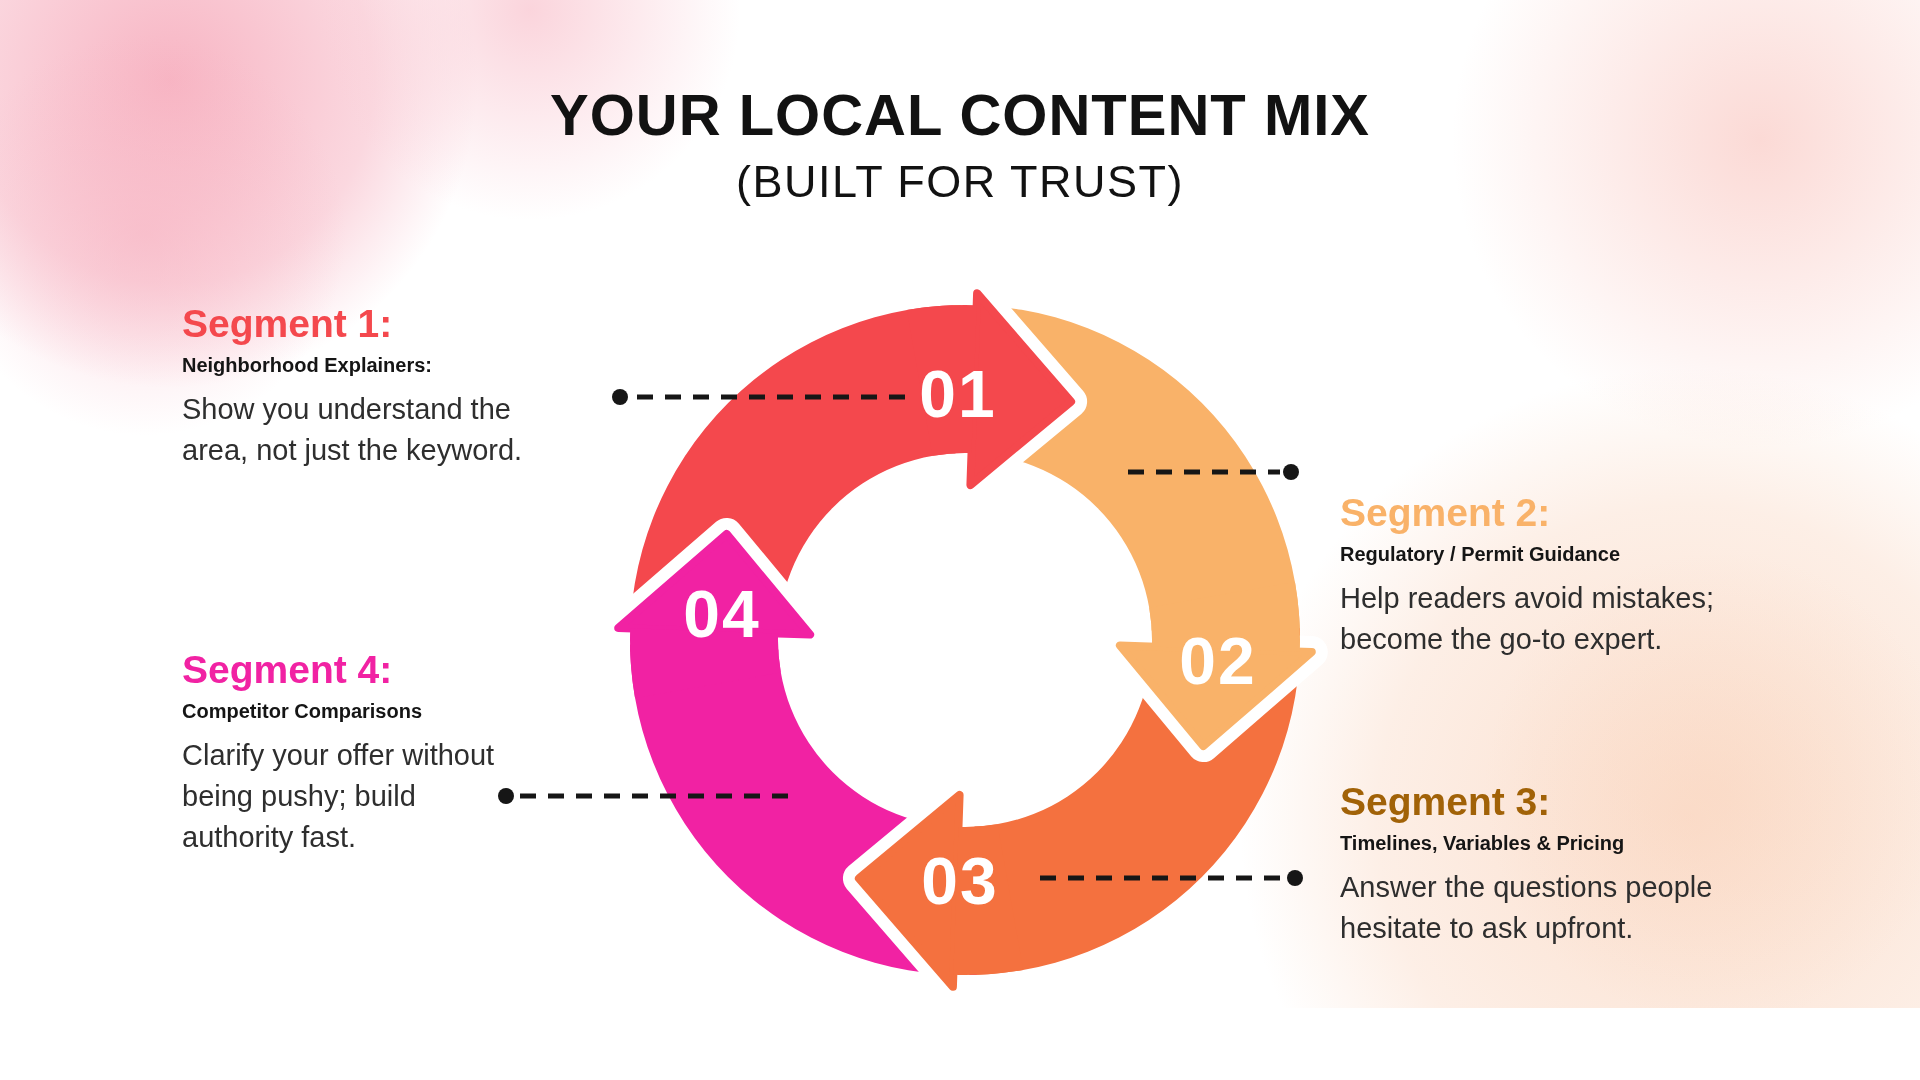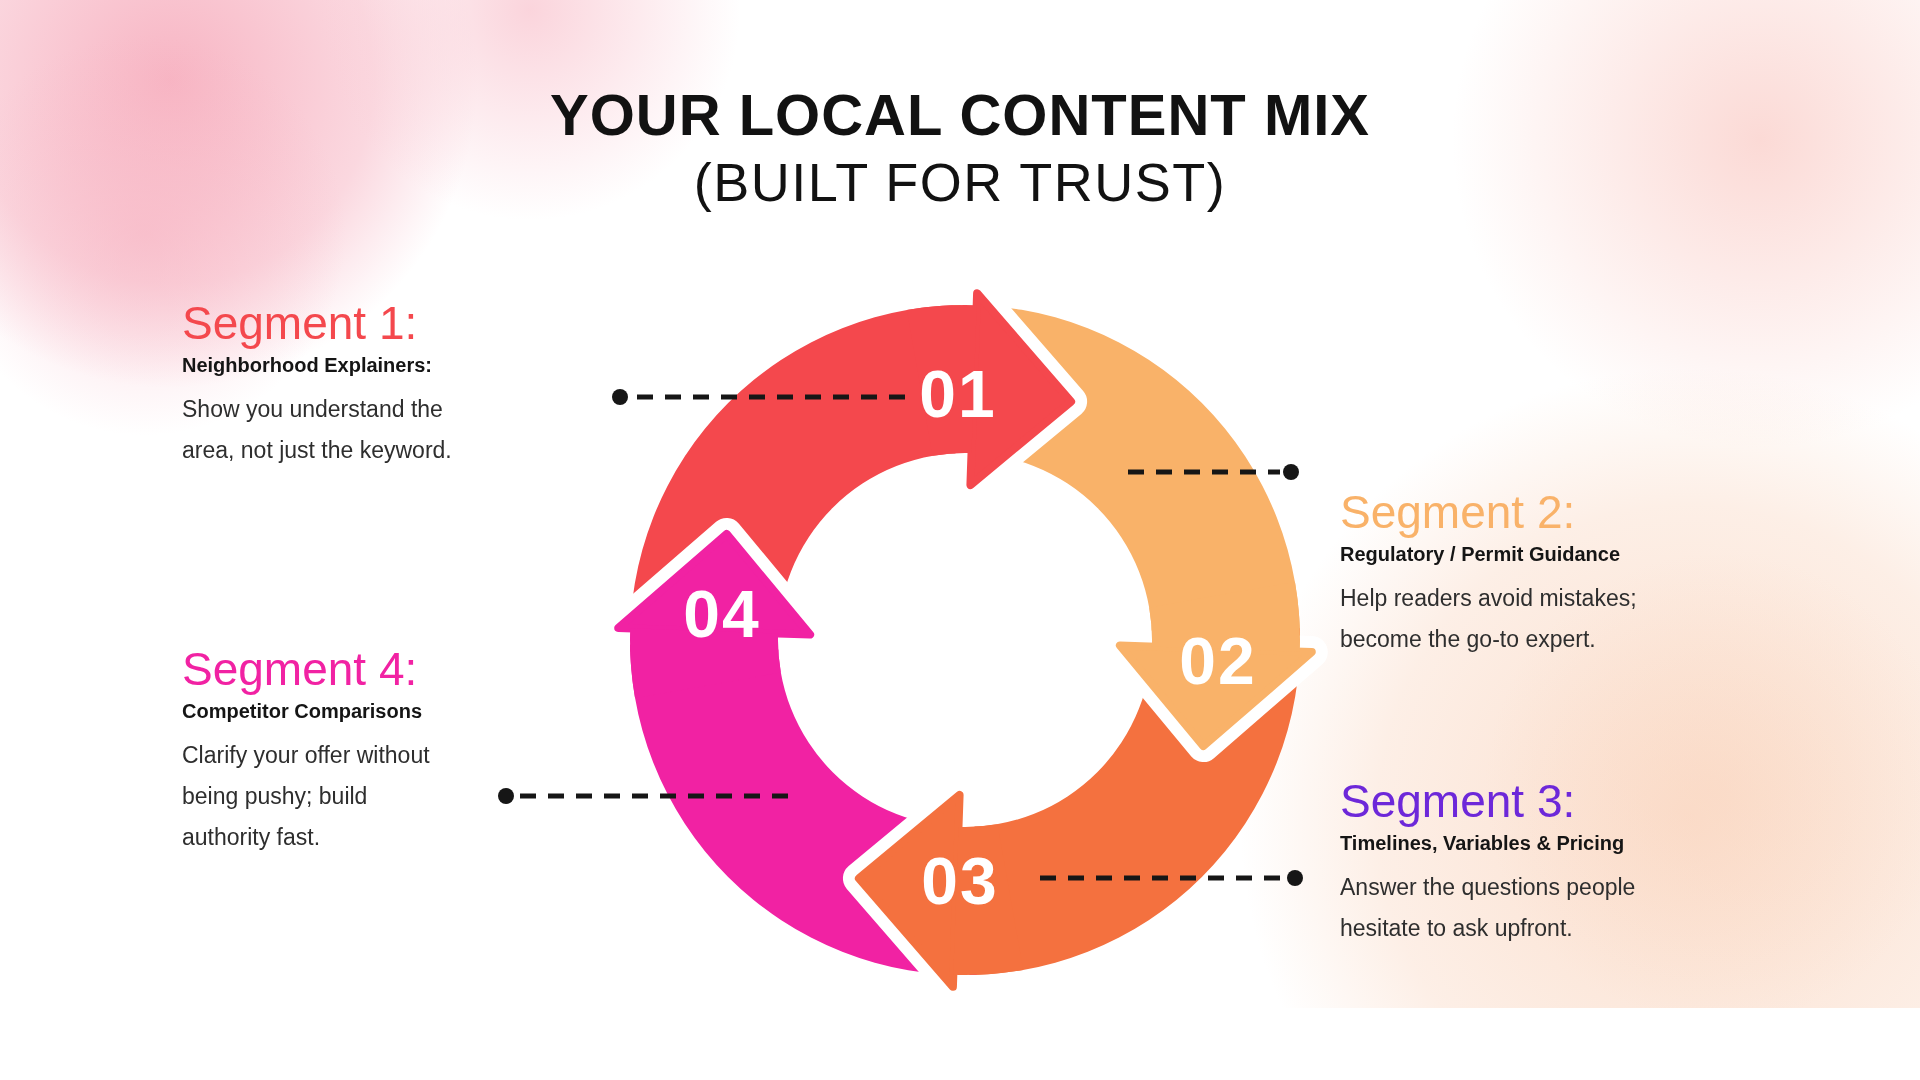--- a/index.html
+++ b/index.html
@@ -16,38 +16,38 @@
     background:radial-gradient(circle, rgba(250,205,214,.85) 0%, rgba(250,205,214,0) 62%);}
   #blob-tr{right:-180px;top:-200px;width:680px;height:680px;
     background:radial-gradient(circle, rgba(249,193,186,.6) 0%, rgba(249,193,186,0) 64%);}
   #blob-br-1{right:-260px;bottom:-300px;width:980px;height:980px;
     background:radial-gradient(circle, rgba(248,201,172,.6) 0%, rgba(248,201,172,.3) 45%, rgba(248,201,172,0) 65%);}
   #blob-br-2{right:-60px;bottom:-40px;width:520px;height:520px;
     background:radial-gradient(circle, rgba(250,214,192,.5) 0%, rgba(250,214,192,0) 64%);}
 
   .title-wrap{position:absolute;left:0;top:80px;width:100%;text-align:center;color:#121212;}
   .title-line1{font-size:58px;font-weight:800;letter-spacing:1px;line-height:70px;}
-  .title-line2{font-size:54px;font-weight:400;letter-spacing:1.5px;line-height:64px;}
+  .title-line2{font-size:45px;font-weight:400;letter-spacing:1.5px;line-height:64px;}
 
   svg#diagram{position:absolute;left:0;top:0;}
 
   .num{
     position:absolute;transform:translate(-50%,-50%);
     color:#ffffff;font-size:66px;font-weight:800;letter-spacing:2px;
   }
   #num-1{left:958px;top:394px;}
   #num-2{left:1218px;top:661px;}
   #num-3{left:960px;top:881px;}
   #num-4{left:722px;top:614px;}
 
   .callout{position:absolute;}
-  .seg-label{font-size:46px;font-weight:400;margin-bottom:10px;line-height:35px;}
+  .seg-label{font-size:39px;font-weight:700;margin-bottom:10px;line-height:35px;}
   .seg-heading{font-size:20px;font-weight:700;color:#151515;margin-bottom:9px;line-height:29px;}
-  .seg-body{font-size:23px;font-weight:400;color:#2e2e2e;line-height:41px;}
-  .c1{color:#F4484D;} .c2{color:#F9B269;margin-top:32px;} .c3{color:#6d28d9;} .c4{color:#F122A3;}
+  .seg-body{font-size:29px;font-weight:400;color:#2e2e2e;line-height:41px;}
+  .c1{color:#F4484D;} .c2{color:#F9B269;margin-top:32px;} .c3{color:#a16207;} .c4{color:#F122A3;}
   #callout-1{left:182px;top:306px;}
   #callout-2{left:1340px;top:463px;}
   #callout-3{left:1340px;top:784px;}
   #callout-4{left:182px;top:652px;}
 </style>
 </head>
 <body>
 
 <div id="canvas">
 

